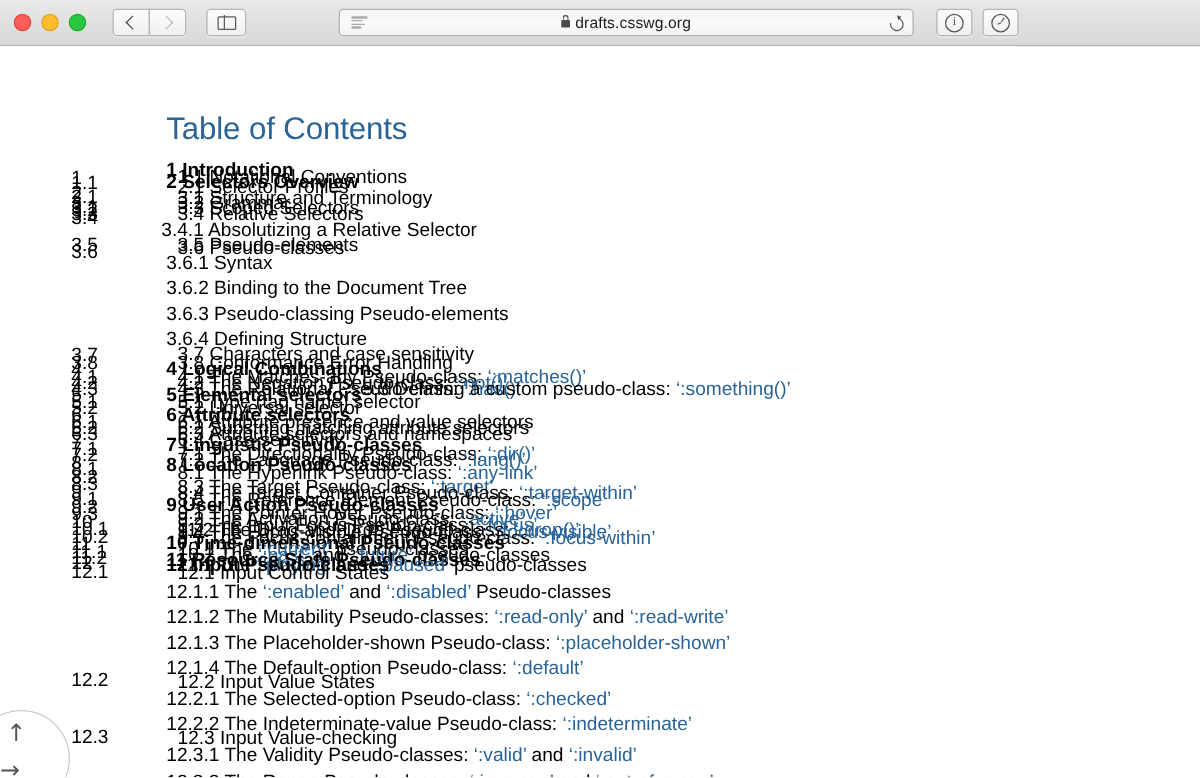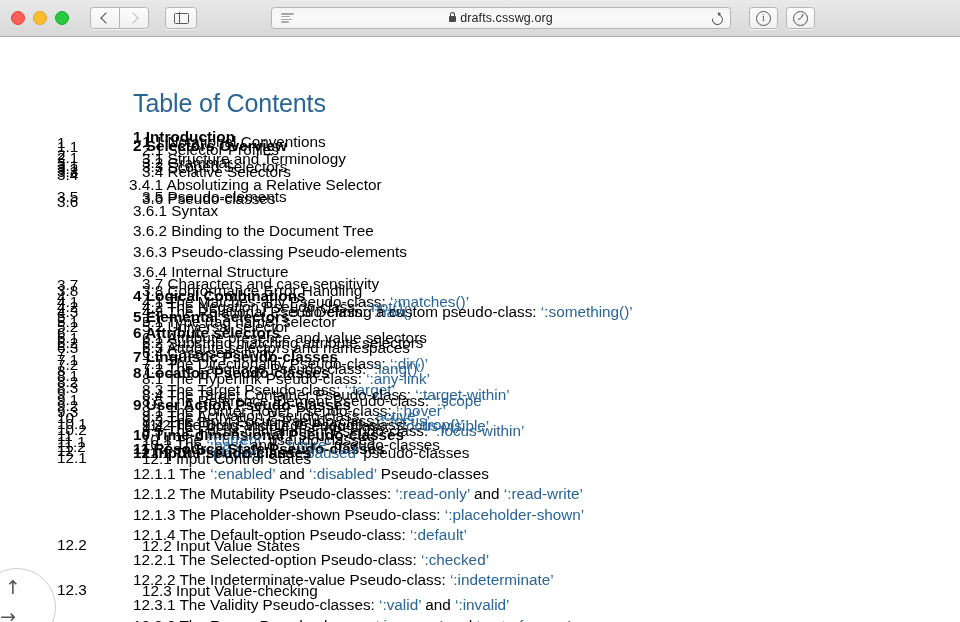--- a/index.html
+++ b/index.html
@@ -387,21 +387,21 @@
         <div class="toc-entry" style="left: 142px; top: 114px;"><span>3.1</span> <span>Structure and Terminology</span></div>
         <div class="toc-entry" style="left: 142px; top: 118px;"><span>3.2</span> <span>Grammar</span></div>
         <div class="toc-entry" style="left: 142px; top: 122px;"><span>3.3</span> <span>Scoped Selectors</span></div>
         <div class="toc-entry" style="left: 142px; top: 127px;"><span>3.4</span> <span>Relative Selectors</span></div>
         <div class="toc-entry" style="left: 129px; top: 140px;"><span>3.4.1</span> <span>Absolutizing a Relative Selector</span></div>
         <div class="toc-entry" style="left: 142px; top: 152px;"><span>3.5</span> <span>Pseudo-elements</span></div>
         <div class="toc-entry" style="left: 142px; top: 154px;"><span>3.6</span> <span>Pseudo-classes</span></div>
         <div class="toc-entry" style="left: 133px; top: 166px;"><span>3.6.1</span> <span>Syntax</span></div>
         <div class="toc-entry" style="left: 133px; top: 186px;"><span>3.6.2</span> <span>Binding to the Document Tree</span></div>
         <div class="toc-entry" style="left: 133px; top: 207px;"><span>3.6.3</span> <span>Pseudo-classing Pseudo-elements</span></div>
-        <div class="toc-entry" style="left: 133px; top: 227px;"><span>3.6.4</span> <span>Internal Structure</span></div>
+        <div class="toc-entry" style="left: 133px; top: 227px;"><span>3.6.4</span> <span>Defining Structure</span></div>
         <div class="toc-entry" style="left: 142px; top: 239px;"><span>3.7</span> <span>Characters and case sensitivity</span></div>
         <div class="toc-entry" style="left: 142px; top: 246px;"><span>3.8</span> <span>Conformance Error Handling</span></div>
         <div class="toc-entry b" style="left: 133px; top: 251px;"><span>4</span> <span>Logical Combinations</span></div>
         <div class="toc-entry" style="left: 142px; top: 257px;"><span>4.1</span> <span>The Matches-any Pseudo-class: <span class="lnk">‘:matches()’</span></span></div>
         <div class="toc-entry" style="left: 142px; top: 262px;"><span>4.2</span> <span>The Negation Pseudo-class: <span class="lnk">‘:not()’</span></span></div>
         <div class="toc-entry" style="left: 142px; top: 267px;"><span>4.3</span> <span>The Relational Pseudo-class: <span class="lnk">‘:has()’</span></span></div>
         <div class="toc-entry b" style="left: 133px; top: 272px;"><span>5</span> <span>Elemental selectors</span></div>
         <div class="toc-entry" style="left: 142px; top: 277px;"><span>5.1</span> <span>Type (tag name) selector</span></div>
         <div class="toc-entry" style="left: 142px; top: 282px;"><span>5.2</span> <span>Universal selector</span></div>
         <div class="toc-entry" style="left: 290px; top: 267px;"><span>5.3</span> <span>Defining a custom pseudo-class: <span class="lnk">‘:something()’</span></span></div>

